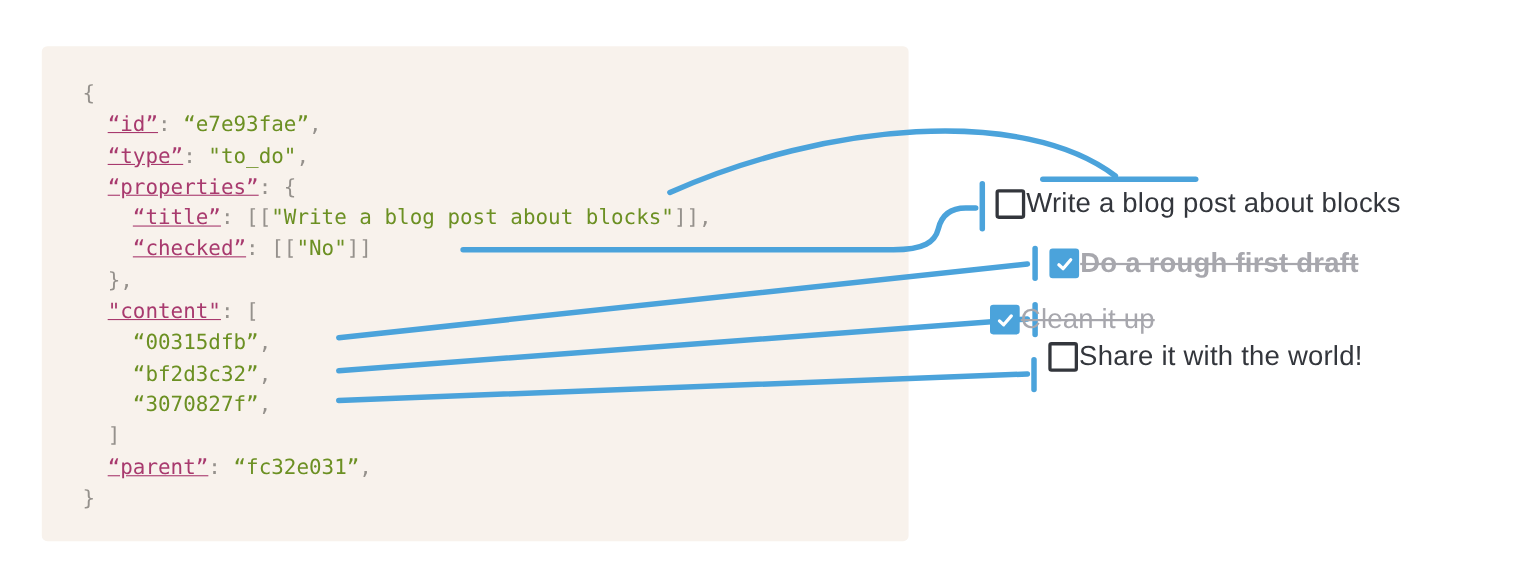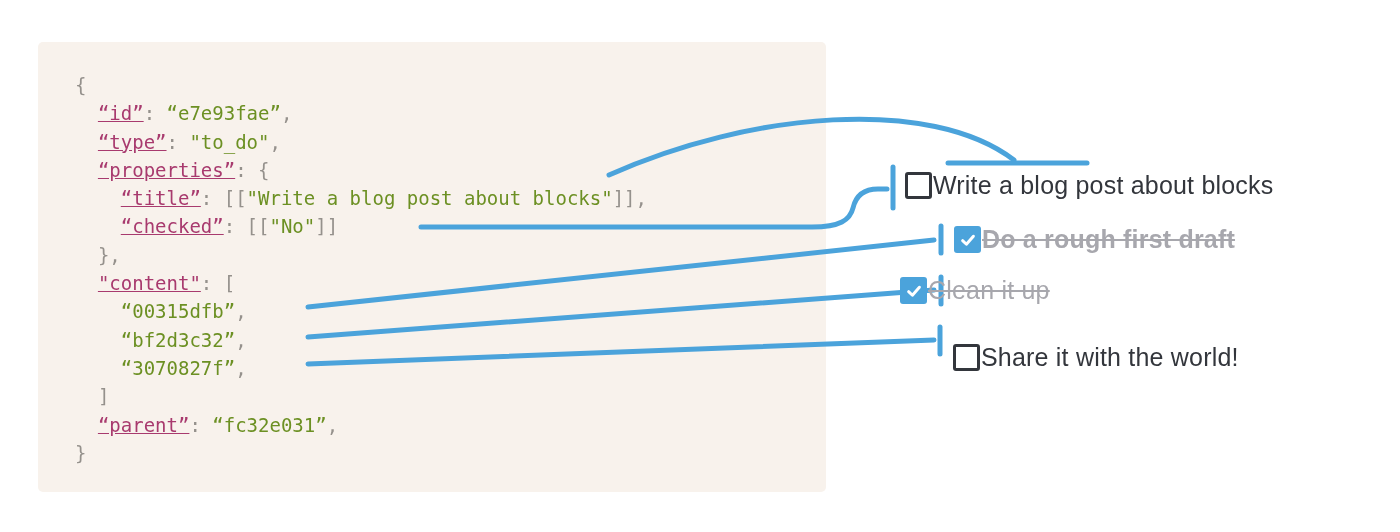--- a/index.html
+++ b/index.html
@@ -131,21 +131,21 @@
 
     <div class="todo-item done" style="left:900px;top:277px;">
       <span class="checkbox">
         <svg width="18" height="18" viewBox="0 0 16 16">
           <polyline points="3.2,8.6 6.6,11.8 12.8,4.6" fill="none" stroke="#ffffff" stroke-width="2.6" stroke-linecap="round" stroke-linejoin="round"></polyline>
         </svg>
       </span>
       <span class="todo-label">Clean it up</span>
     </div>
 
-    <div class="todo-item" style="left:953px;top:344px;align-items:flex-end;">
+    <div class="todo-item" style="left:953px;top:311px;align-items:flex-end;">
       <span class="checkbox">
         
       </span>
       <span class="todo-label">Share it with the world!</span>
     </div>
 
   </div>
 </div>
 
 </body></html>

